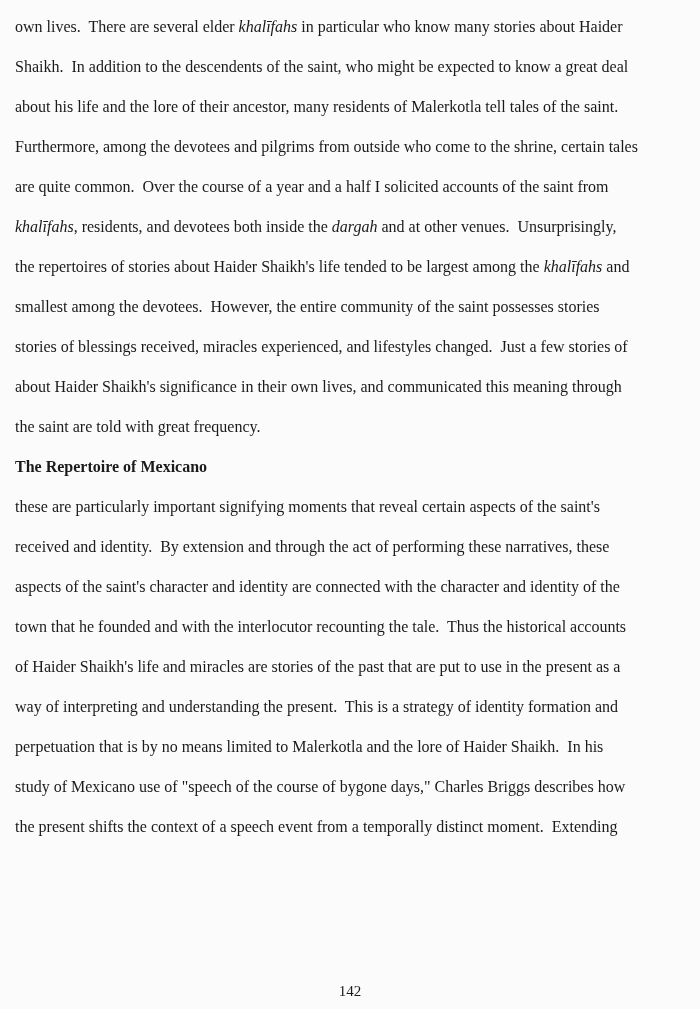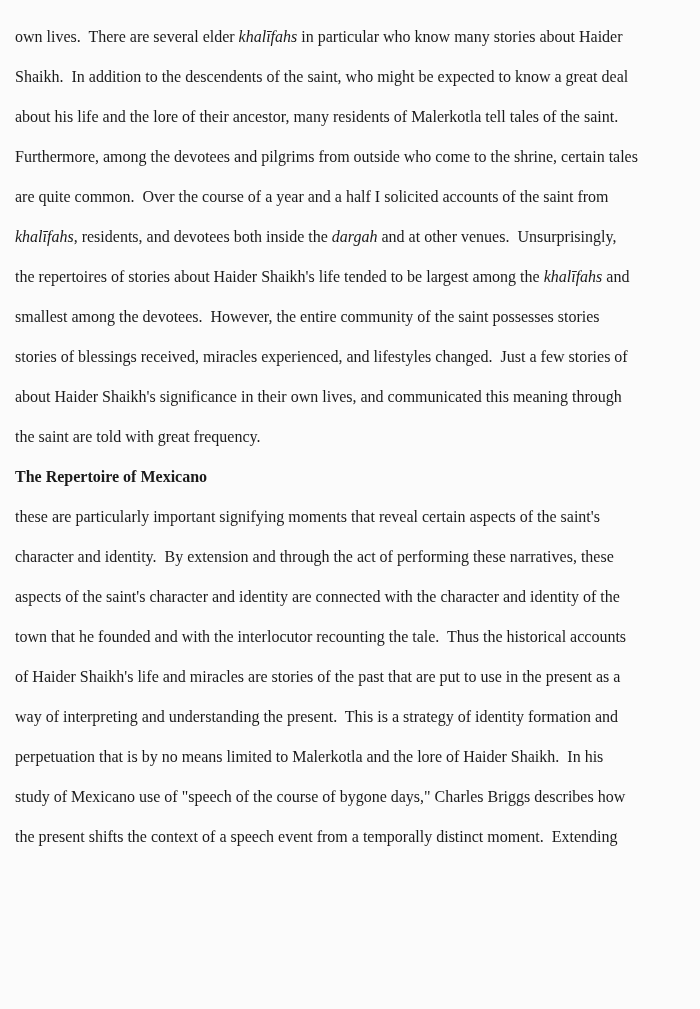--- a/index.html
+++ b/index.html
@@ -11,21 +11,21 @@
     position: relative;
     width: 700px;
     height: 1009px;
     background: #fbfbfb;
     font-family: "Liberation Serif", serif;
     color: #1a1a1a;
     overflow: hidden;
     margin: 0 auto;
   }
   .content {
-    padding: 17px 0 0 15px;
+    padding: 7px 0 0 15px;
     font-size: 16px;
   }
   .line {
     line-height: 40px;
     white-space: pre;
     font-weight: normal;
   }
   .line.indent {
     padding-left: 53px;
   }
@@ -56,22 +56,23 @@
       <div class="line"><span>Furthermore, among the devotees and pilgrims from outside who come to the shrine, certain tales</span></div>
       <div class="line"><span>are quite common.  Over the course of a year and a half I solicited accounts of the saint from</span></div>
       <div class="line"><span class="italic">khalīfahs</span><span>, residents, and devotees both inside the </span><span class="italic">dargah</span><span> and at other venues.  Unsurprisingly,</span></div>
       <div class="line"><span>the repertoires of stories about Haider Shaikh's life tended to be largest among the </span><span class="italic">khalīfahs</span><span> and</span></div>
       <div class="line"><span>smallest among the devotees.  However, the entire community of the saint possesses stories</span></div>
       <div class="line"><span>stories of blessings received, miracles experienced, and lifestyles changed.  Just a few stories of</span></div>
       <div class="line"><span>about Haider Shaikh's significance in their own lives, and communicated this meaning through</span></div>
       <div class="line"><span>the saint are told with great frequency.</span></div>
       <div class="line heading">The Repertoire of Mexicano</div>
       <div class="line"><span>these are particularly important signifying moments that reveal certain aspects of the saint's</span></div>
-      <div class="line"><span>character and identity.  By extension and through the act of performing these narratives, these</span></div>
+      <div class="line"><span>received and identity.  By extension and through the act of performing these narratives, these</span></div>
       <div class="line"><span>aspects of the saint's character and identity are connected with the character and identity of the</span></div>
       <div class="line"><span>town that he founded and with the interlocutor recounting the tale.  Thus the historical accounts</span></div>
       <div class="line"><span>of Haider Shaikh's life and miracles are stories of the past that are put to use in the present as a</span></div>
       <div class="line"><span>way of interpreting and understanding the present.  This is a strategy of identity formation and</span></div>
       <div class="line"><span>perpetuation that is by no means limited to Malerkotla and the lore of Haider Shaikh.  In his</span></div>
       <div class="line"><span>study of Mexicano use of "speech of the course of bygone days," Charles Briggs describes how</span></div>
       <div class="line"><span>the present shifts the context of a speech event from a temporally distinct moment.  Extending</span></div>
     </div>
+  <div class="page-number">142</div>
 </div>
 
 </body></html>

